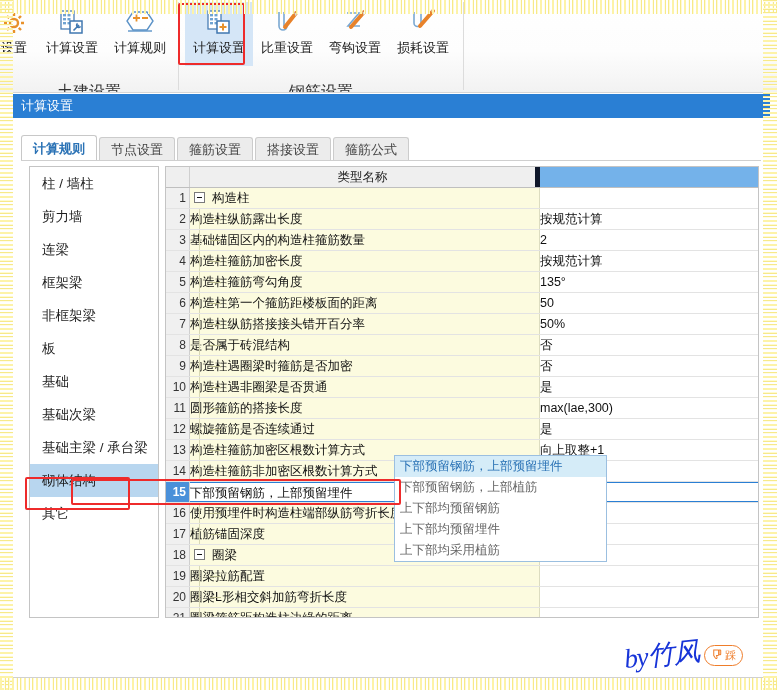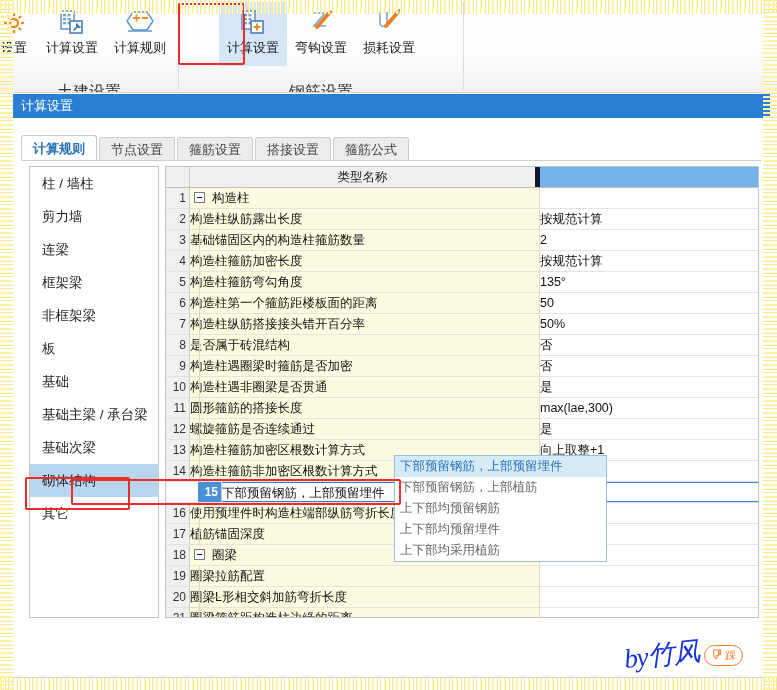--- a/index.html
+++ b/index.html
@@ -79,21 +79,21 @@
   .grid{position:absolute;left:152px;top:48px;width:594px;height:452px;
     border:1px solid #c4c4c4;box-sizing:border-box;background:#fff;overflow:hidden;}
   .ghead{display:flex;height:20px;background:#efefef;border-bottom:1px solid #bfbfbf;}
   .gh-num{width:24px;border-right:1px solid #cfcfcf;box-sizing:border-box;background:#efefef;}
   .gh-name{flex:0 0 350px;border-right:5px solid #0f172a;box-sizing:border-box;
     font-size:12.5px;color:#222;text-align:center;line-height:20px;}
   .gh-val{flex:1;background:#74b2ea;box-sizing:border-box;}
   .grow{display:flex;height:21px;border-bottom:1px solid #e3e3e3;box-sizing:border-box;}
   .c-num{width:24px;box-sizing:border-box;background:#f0f0f0;border-right:1px solid #cfcfcf;
     font-size:12px;color:#333;text-align:right;padding-right:3px;line-height:20px;}
-  .grow.sel .c-num{background:#4a90d9;color:#fff;font-weight:bold;margin-left:32px;}
+  .grow.sel .c-num{background:#4a90d9;color:#fff;font-weight:bold;}
   .c-name{flex:0 0 350px;box-sizing:border-box;background:#fcfbdf;
     border-right:1px solid #dcdcc0;font-size:12.5px;color:#111;line-height:20px;
     position:relative;white-space:nowrap;overflow:hidden;}
   .c-name .txt{display:inline-block;}
   .c-name.grp .txt{padding-left:22px;font-weight:normal;}
   .dash{position:absolute;left:20px;top:10px;width:11px;height:1px;background:#b9b98c;}
   .expander{position:absolute;left:4px;top:4px;width:11px;height:11px;
     border:1px solid #7a7a7a;background:#fff;box-sizing:border-box;}
   .expander:before{content:"";position:absolute;left:2px;top:4px;width:5px;height:1px;background:#111;}
   .treebar{position:absolute;left:9px;top:0;width:1px;height:21px;background:#d9d9b5;}
@@ -187,20 +187,31 @@
                   <rect x="18" y="15.5" width="2" height="7"></rect>
                   <rect x="15.5" y="18" width="7" height="2"></rect>
                 </g>
             </svg>
           </span>
           <span class="rib-lbl">计算设置</span>
         </div>
         <div class="rib-btn">
           <span class="rib-ico">
             <svg width="30" height="30" viewBox="0 0 30 30">
+              <path d="M7 4v14a4 4 0 008 0" fill="none" stroke="#7aa8d2" stroke-width="1.6"></path>
+              <path d="M12 4v14" fill="none" stroke="#7aa8d2" stroke-width="1.6"></path>
+              <path d="M13 19L24 5" stroke="#e8822a" stroke-width="4" stroke-linecap="round"></path>
+              <path d="M22 4l3 2-1.4 2.2z" fill="#d8d8d8"></path>
+            </svg>
+          </span>
+          <span class="rib-lbl">比重设置</span>
+        </div>
+        <div class="rib-btn">
+          <span class="rib-ico">
+            <svg width="30" height="30" viewBox="0 0 30 30">
               <path d="M7 5h12l-11 13h12" fill="none" stroke="#7aa8d2" stroke-width="1.6"></path>
               <path d="M11 19L24 4" stroke="#e8822a" stroke-width="4" stroke-linecap="round"></path>
               <path d="M22 3l3 2-1.4 2.2z" fill="#d8d8d8"></path>
             </svg>
           </span>
           <span class="rib-lbl">弯钩设置</span>
         </div>
         <div class="rib-btn">
           <span class="rib-ico">
             <svg width="30" height="30" viewBox="0 0 30 30">
@@ -236,22 +247,22 @@
   <div class="tabline"></div>
 
   <div class="leftpanel">
     <div class="litem">柱 / 墙柱</div>
     <div class="litem">剪力墙</div>
     <div class="litem">连梁</div>
     <div class="litem">框架梁</div>
     <div class="litem">非框架梁</div>
     <div class="litem">板</div>
     <div class="litem">基础</div>
+    <div class="litem">基础次梁</div>
     <div class="litem">基础主梁 / 承台梁</div>
-    <div class="litem">基础次梁</div>
     <div class="litem sel">砌体结构</div>
     <div class="litem">其它</div>
   </div>
 
   <div class="redbox" style="left:12px;top:359px;width:105px;height:33px;"></div>
 
   <div class="grid">
     <div class="ghead">
       <div class="gh-num"></div>
       <div class="gh-name">类型名称</div>

